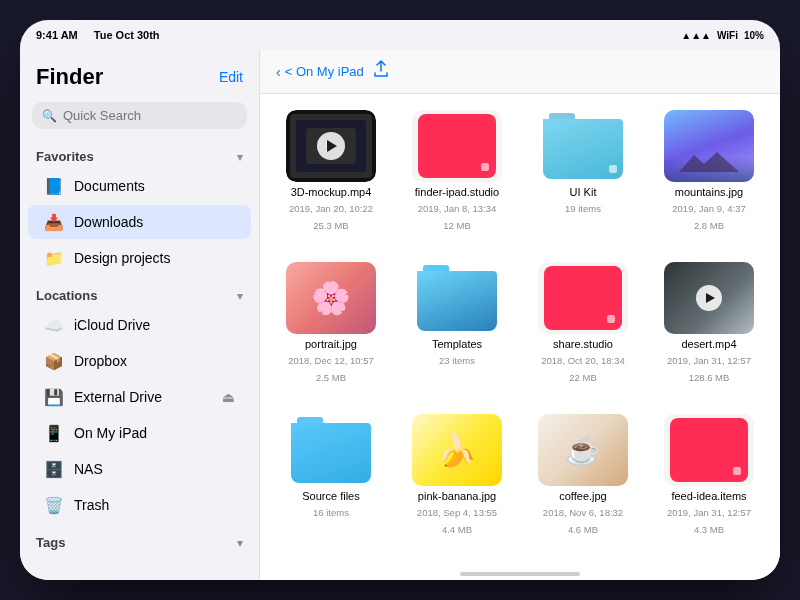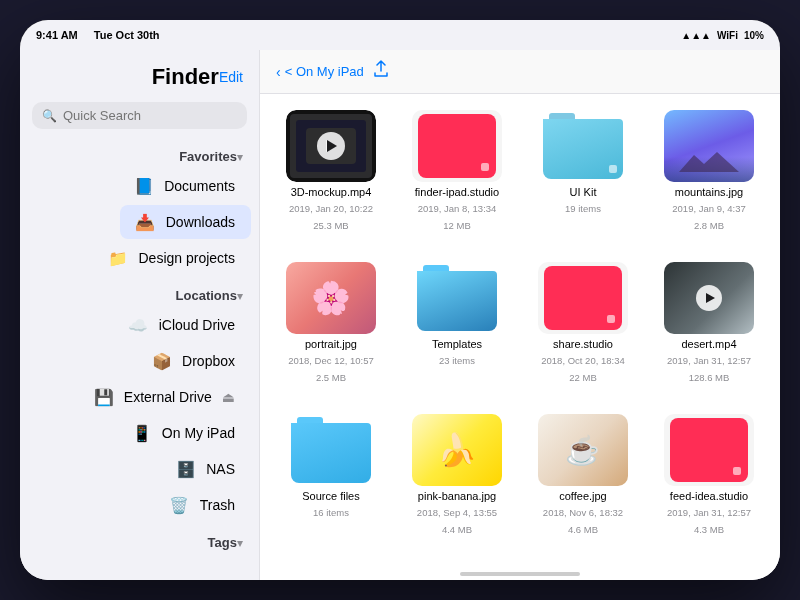--- a/index.html
+++ b/index.html
@@ -49,21 +49,20 @@
     
     .sidebar {
       width: 240px;
       min-width: 240px;
       background: #f2f2f7;
       border-right: 1px solid #e0e0e5;
       display: flex;
       flex-direction: column;
       overflow-y: auto;
       padding-bottom: 8px;
-      align-items: flex-end;
     }
 
     .sidebar-header {
       display: flex;
       align-items: center;
       justify-content: space-between;
       padding: 14px 16px 4px;
     }
 
     .sidebar-title {
@@ -534,21 +533,21 @@
           <span class="file-meta">2018, Nov 6, 18:32</span>
           <span class="file-meta">4.6 MB</span>
         </div>
 
         <div class="file-item">
           <div class="file-thumb" style="background:#f5f5f5;border-radius:10px;">
             <div style="width:78px;height:64px;background:#ff2d55;border-radius:8px;position:relative;">
               <div style="width:8px;height:8px;background:rgba(255,255,255,0.6);border-radius:2px;position:absolute;bottom:7px;right:7px;"></div>
             </div>
           </div>
-          <span class="file-name">feed-idea.studio</span>
+          <span class="file-name">feed-idea.items</span>
           <span class="file-meta">2019, Jan 31, 12:57</span>
           <span class="file-meta">4.3 MB</span>
         </div>
 
       </div>
 
       <div style="display:flex;justify-content:center;padding:6px 0 4px;">
         <div style="width:120px;height:4px;background:#ccc;border-radius:2px;"></div>
       </div>
 

